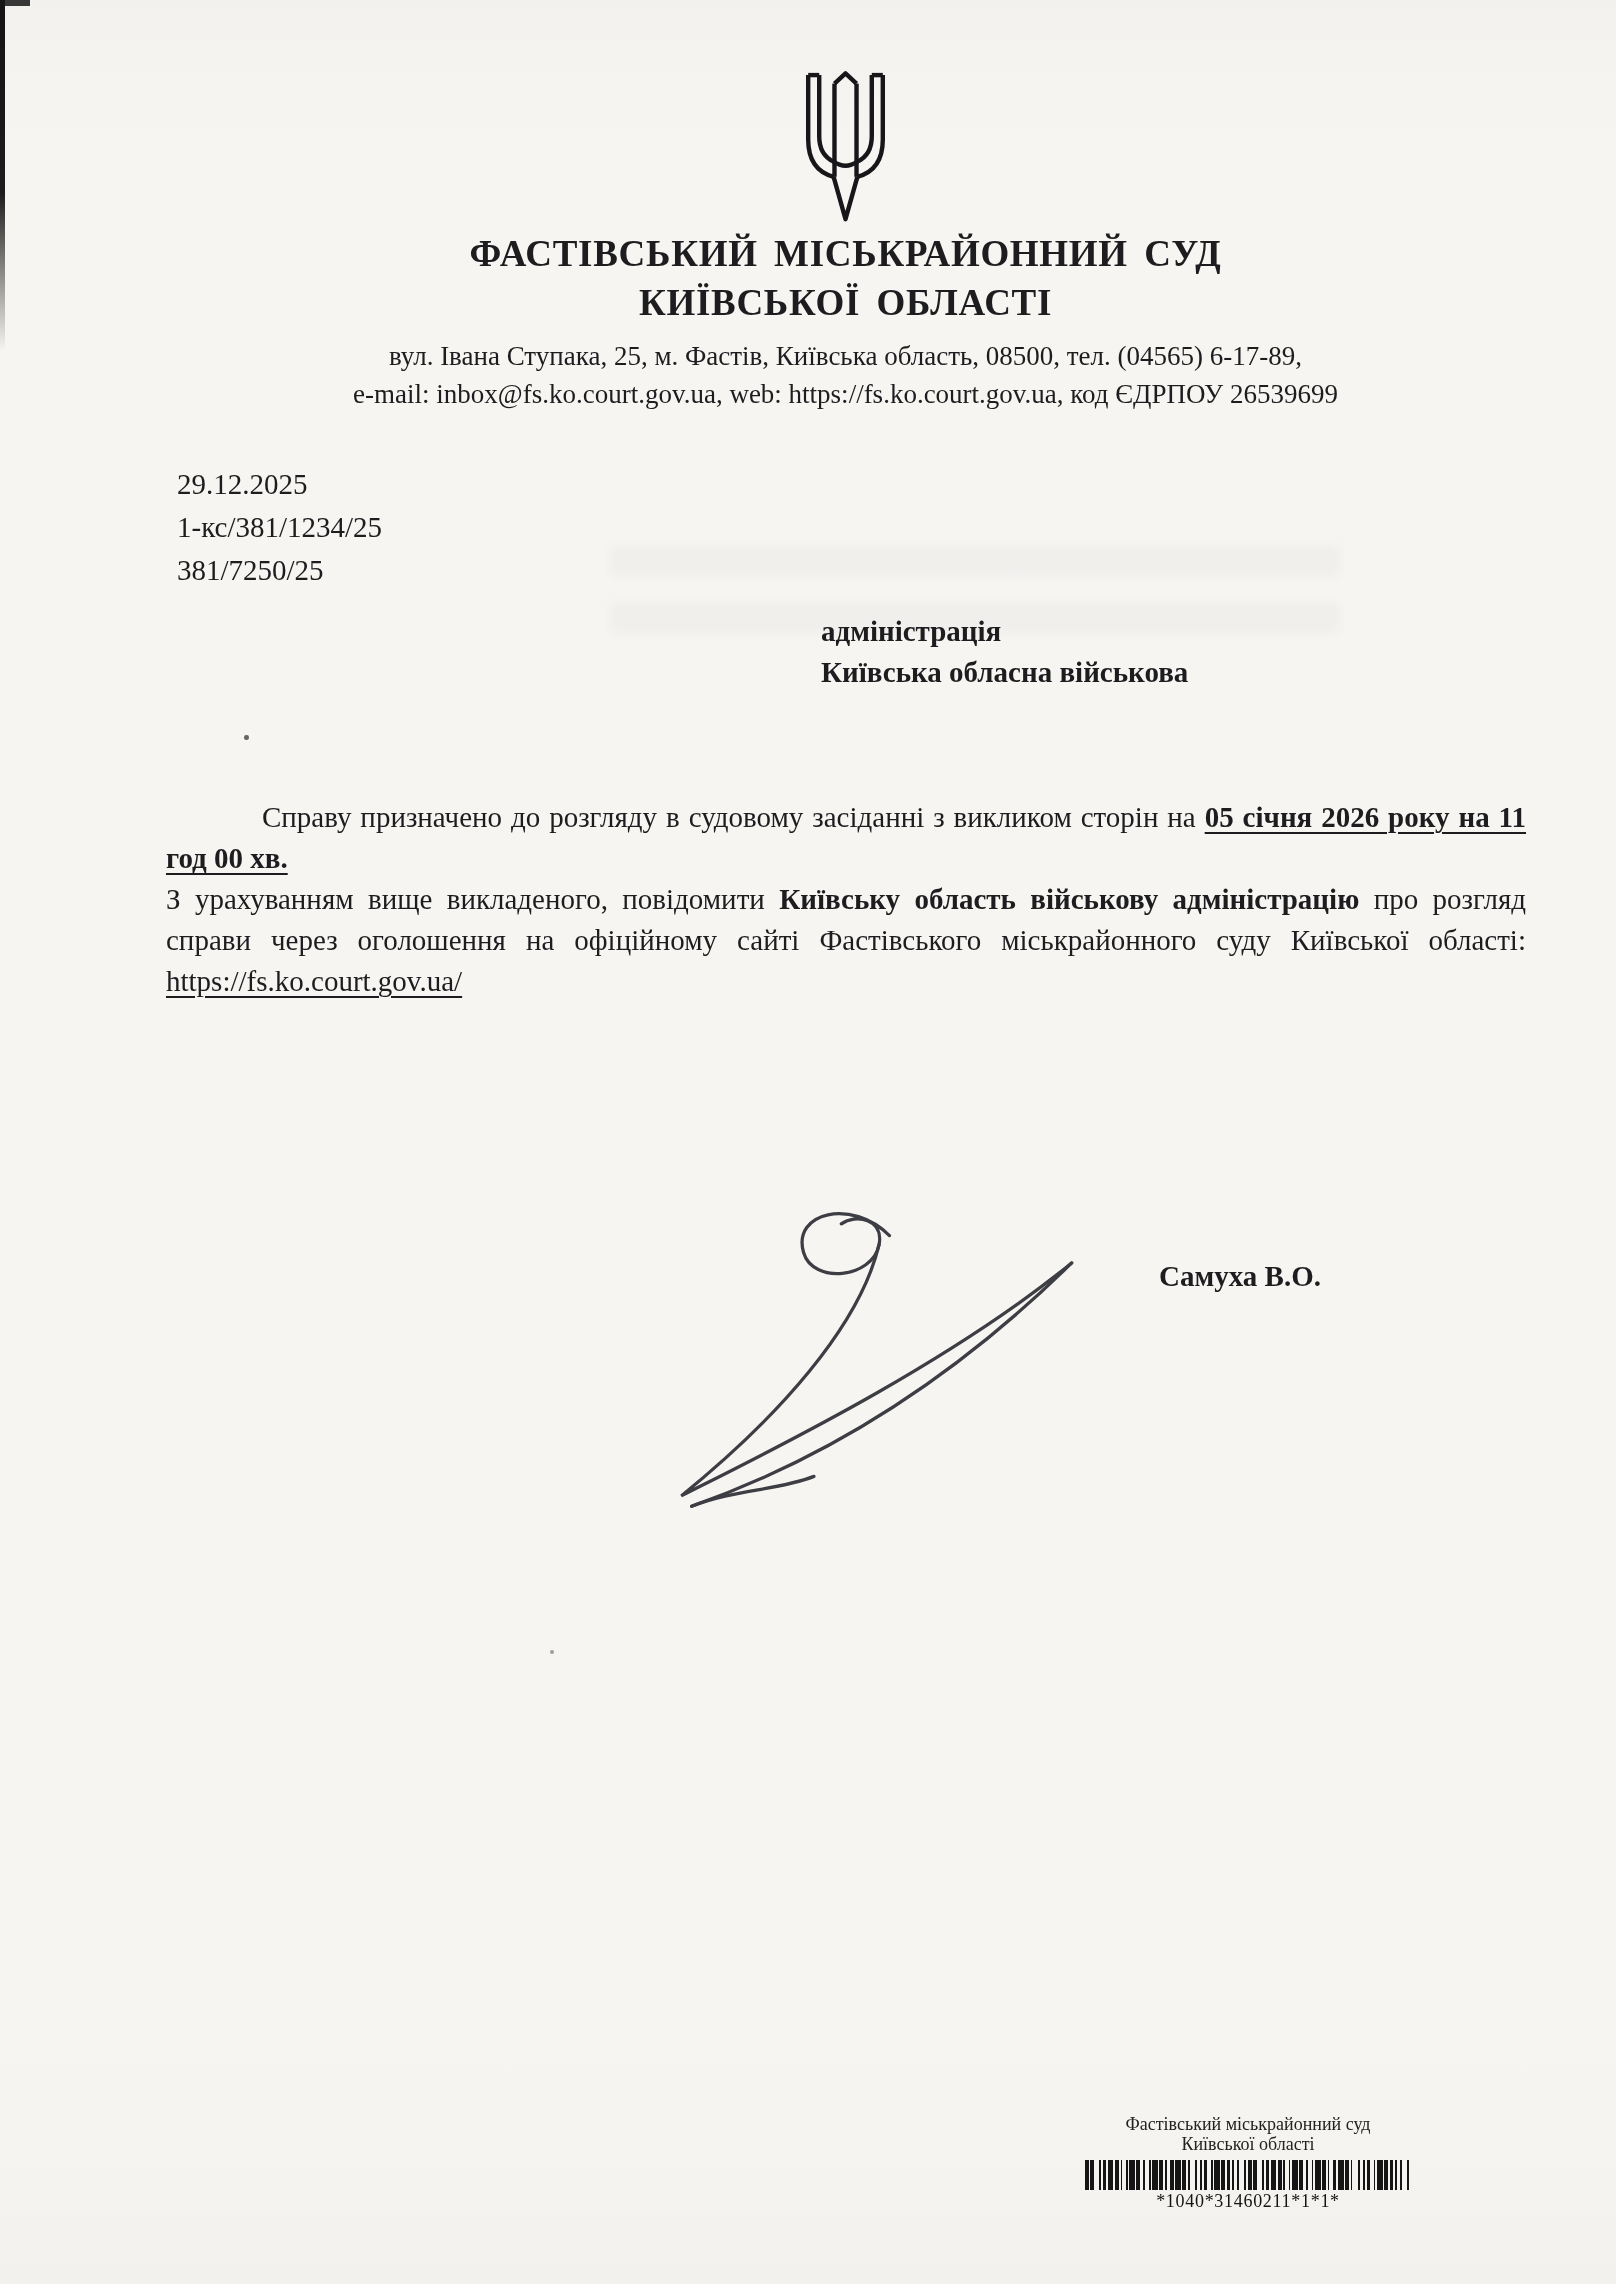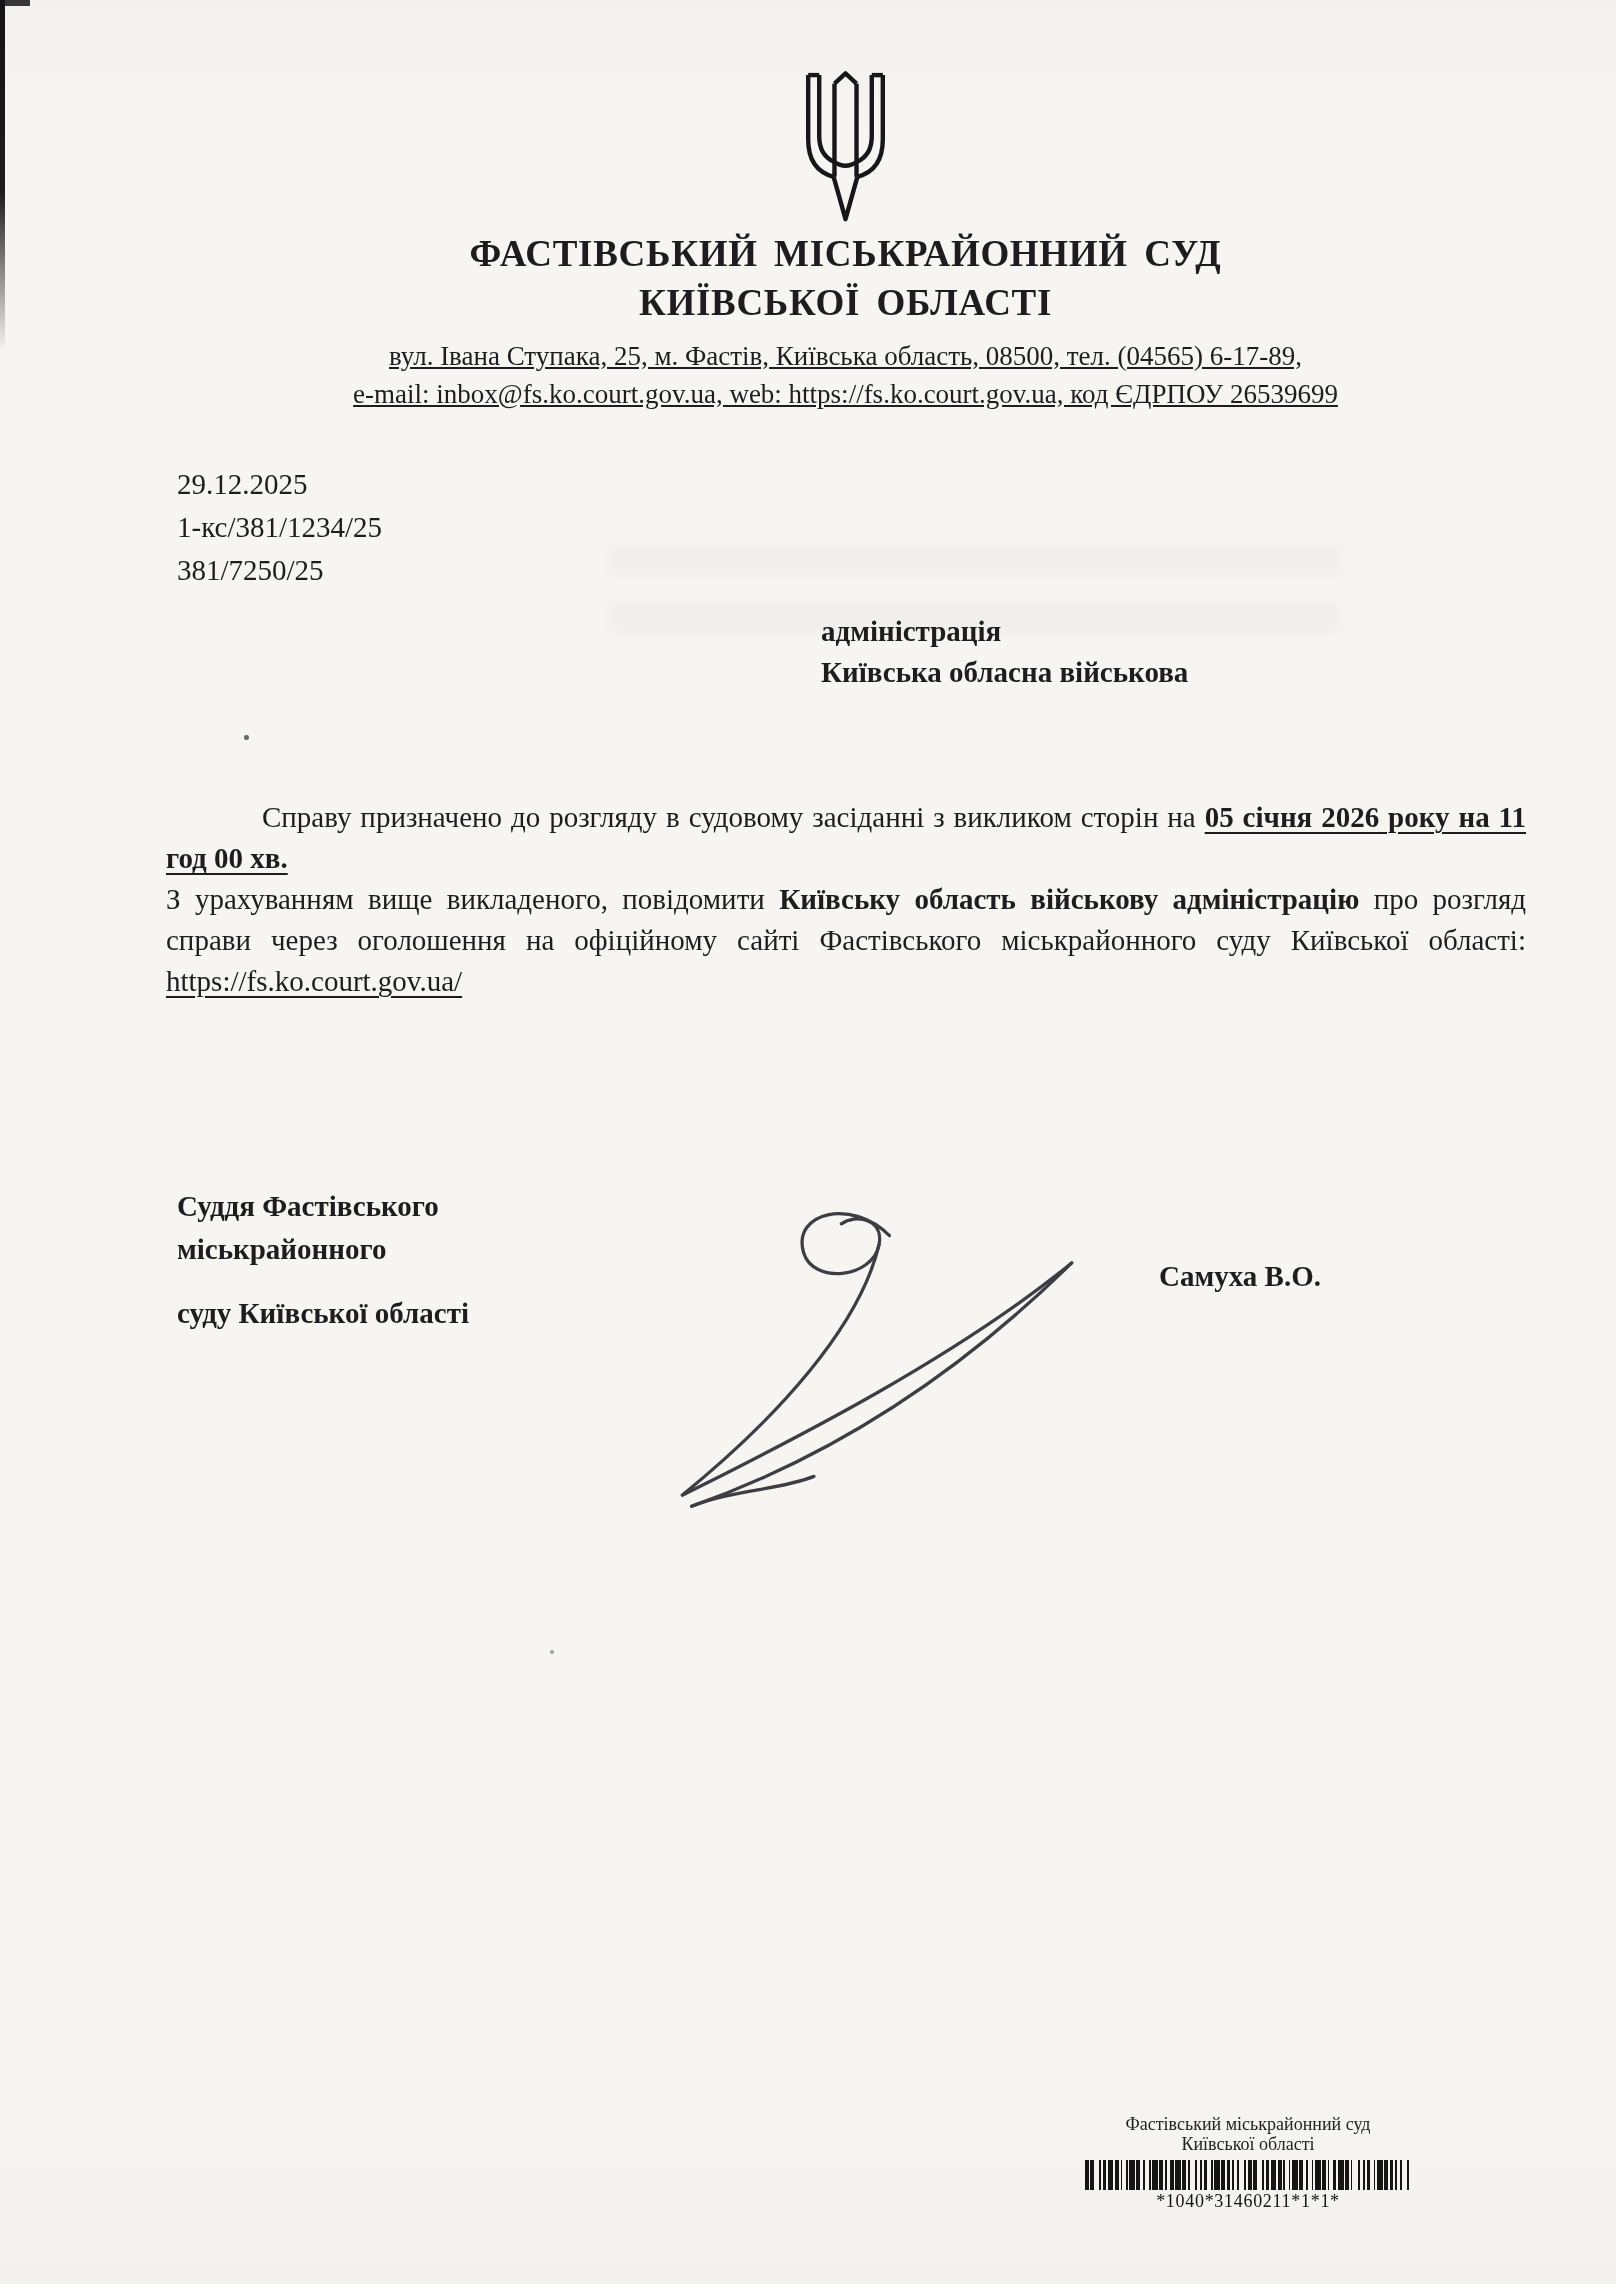--- a/index.html
+++ b/index.html
@@ -21,21 +21,21 @@
     background:repeating-linear-gradient(180deg,rgba(90,100,130,.10) 0 30px,rgba(90,100,130,0) 30px 57px);
     filter:blur(4.6px);opacity:.45;}
   .speck{position:absolute;border-radius:50%;background:#333;}
   .speck.s1{left:244px;top:735px;width:4.6px;height:4.6px;opacity:.75;}
   .speck.s2{left:550px;top:1650px;width:3.9px;height:3.9px;opacity:.45;}
 
   
   .header{position:absolute;left:166px;top:0;width:1359px;text-align:center;}
   .emblem{position:relative;margin:70px auto 0;width:109px;height:156px;}
   .court-name{margin-top:3.9px;font-weight:700;font-size:37px;line-height:1.32;letter-spacing:0.7px;word-spacing:6.5px;}
-  .court-address{margin-top:9px;font-size:27px;line-height:1.42;text-decoration:underline;}
+  .court-address{margin-top:9px;font-size:27px;line-height:1.42;}
 
   
   .ref-block{position:absolute;left:177px;top:463px;font-size:29px;line-height:1.48;}
 
   
   .addressee{position:absolute;left:821px;top:611px;font-size:29px;font-weight:700;line-height:1.42;}
 
   
   .body{position:absolute;left:166px;top:797px;width:1360px;
     font-size:29px;line-height:41px;text-align:justify;}
@@ -107,25 +107,20 @@
   <div class="addressee">
     <div>адміністрація</div>
     <div>Київська обласна військова</div>
   </div>
 
   <div class="body">
     <p class="indent"><span>Справу призначено до розгляду в судовому засіданні з викликом сторін на </span><span class="bold-underline">05 січня 2026 року на 11 год 00 хв.</span></p>
     <p><span>З урахуванням вище викладеного, повідомити </span><span class="bold">Київську область військову адміністрацію</span><span> про розгляд справи через оголошення на офіційному сайті Фастівського міськрайонного суду Київської області: </span><span class="underline">https://fs.ko.court.gov.ua/</span></p>
   </div>
 
-  <div class="judge-block">
-    <div>Суддя Фастівського</div>
-    <div>міськрайонного</div>
-    <div class="judge-line3">суду Київської області</div>
-  </div>
 
   <div class="signature">
     <svg viewBox="0 0 690 510" width="449" height="332" aria-hidden="true">
       <g fill="none" stroke="#2e2e36" stroke-width="5" stroke-linecap="round" opacity="0.92">
         <path d="M368 70 C310 12 218 34 236 96 C250 145 342 136 352 84 C360 44 316 36 294 52"></path>
         <path d="M352 84 C322 210 196 350 48 470 C170 408 452 272 648 112"></path>
         <path d="M648 112 C520 238 330 392 64 486"></path>
         <path d="M64 486 C130 460 196 462 252 440"></path>
       </g>
     </svg>

